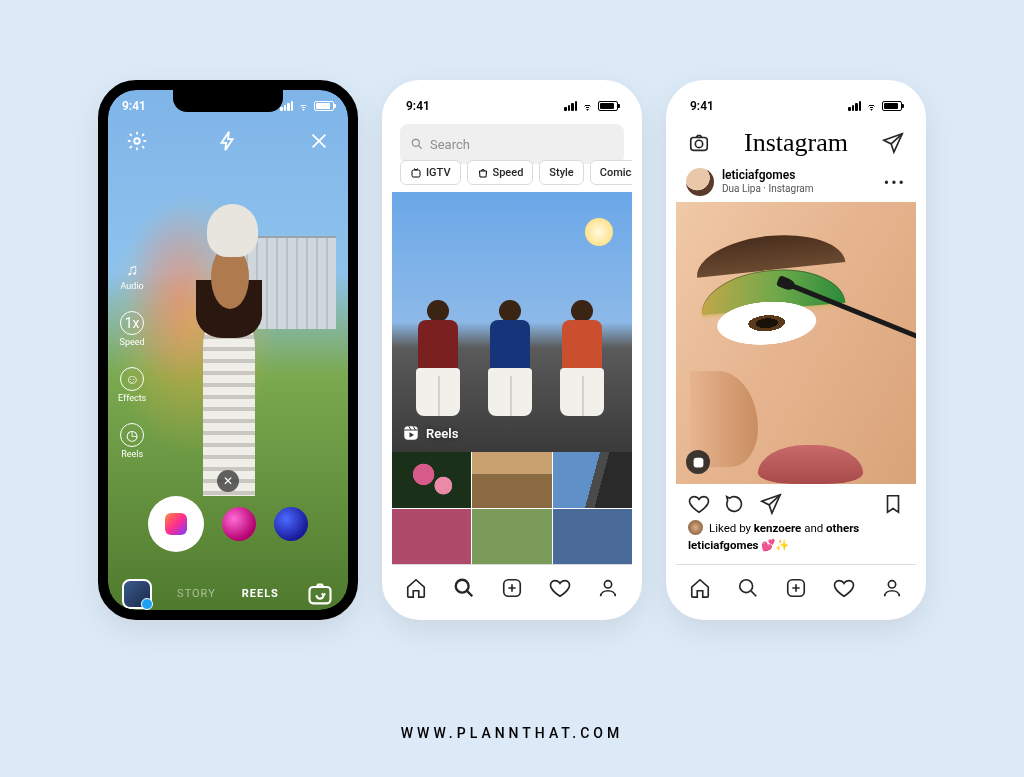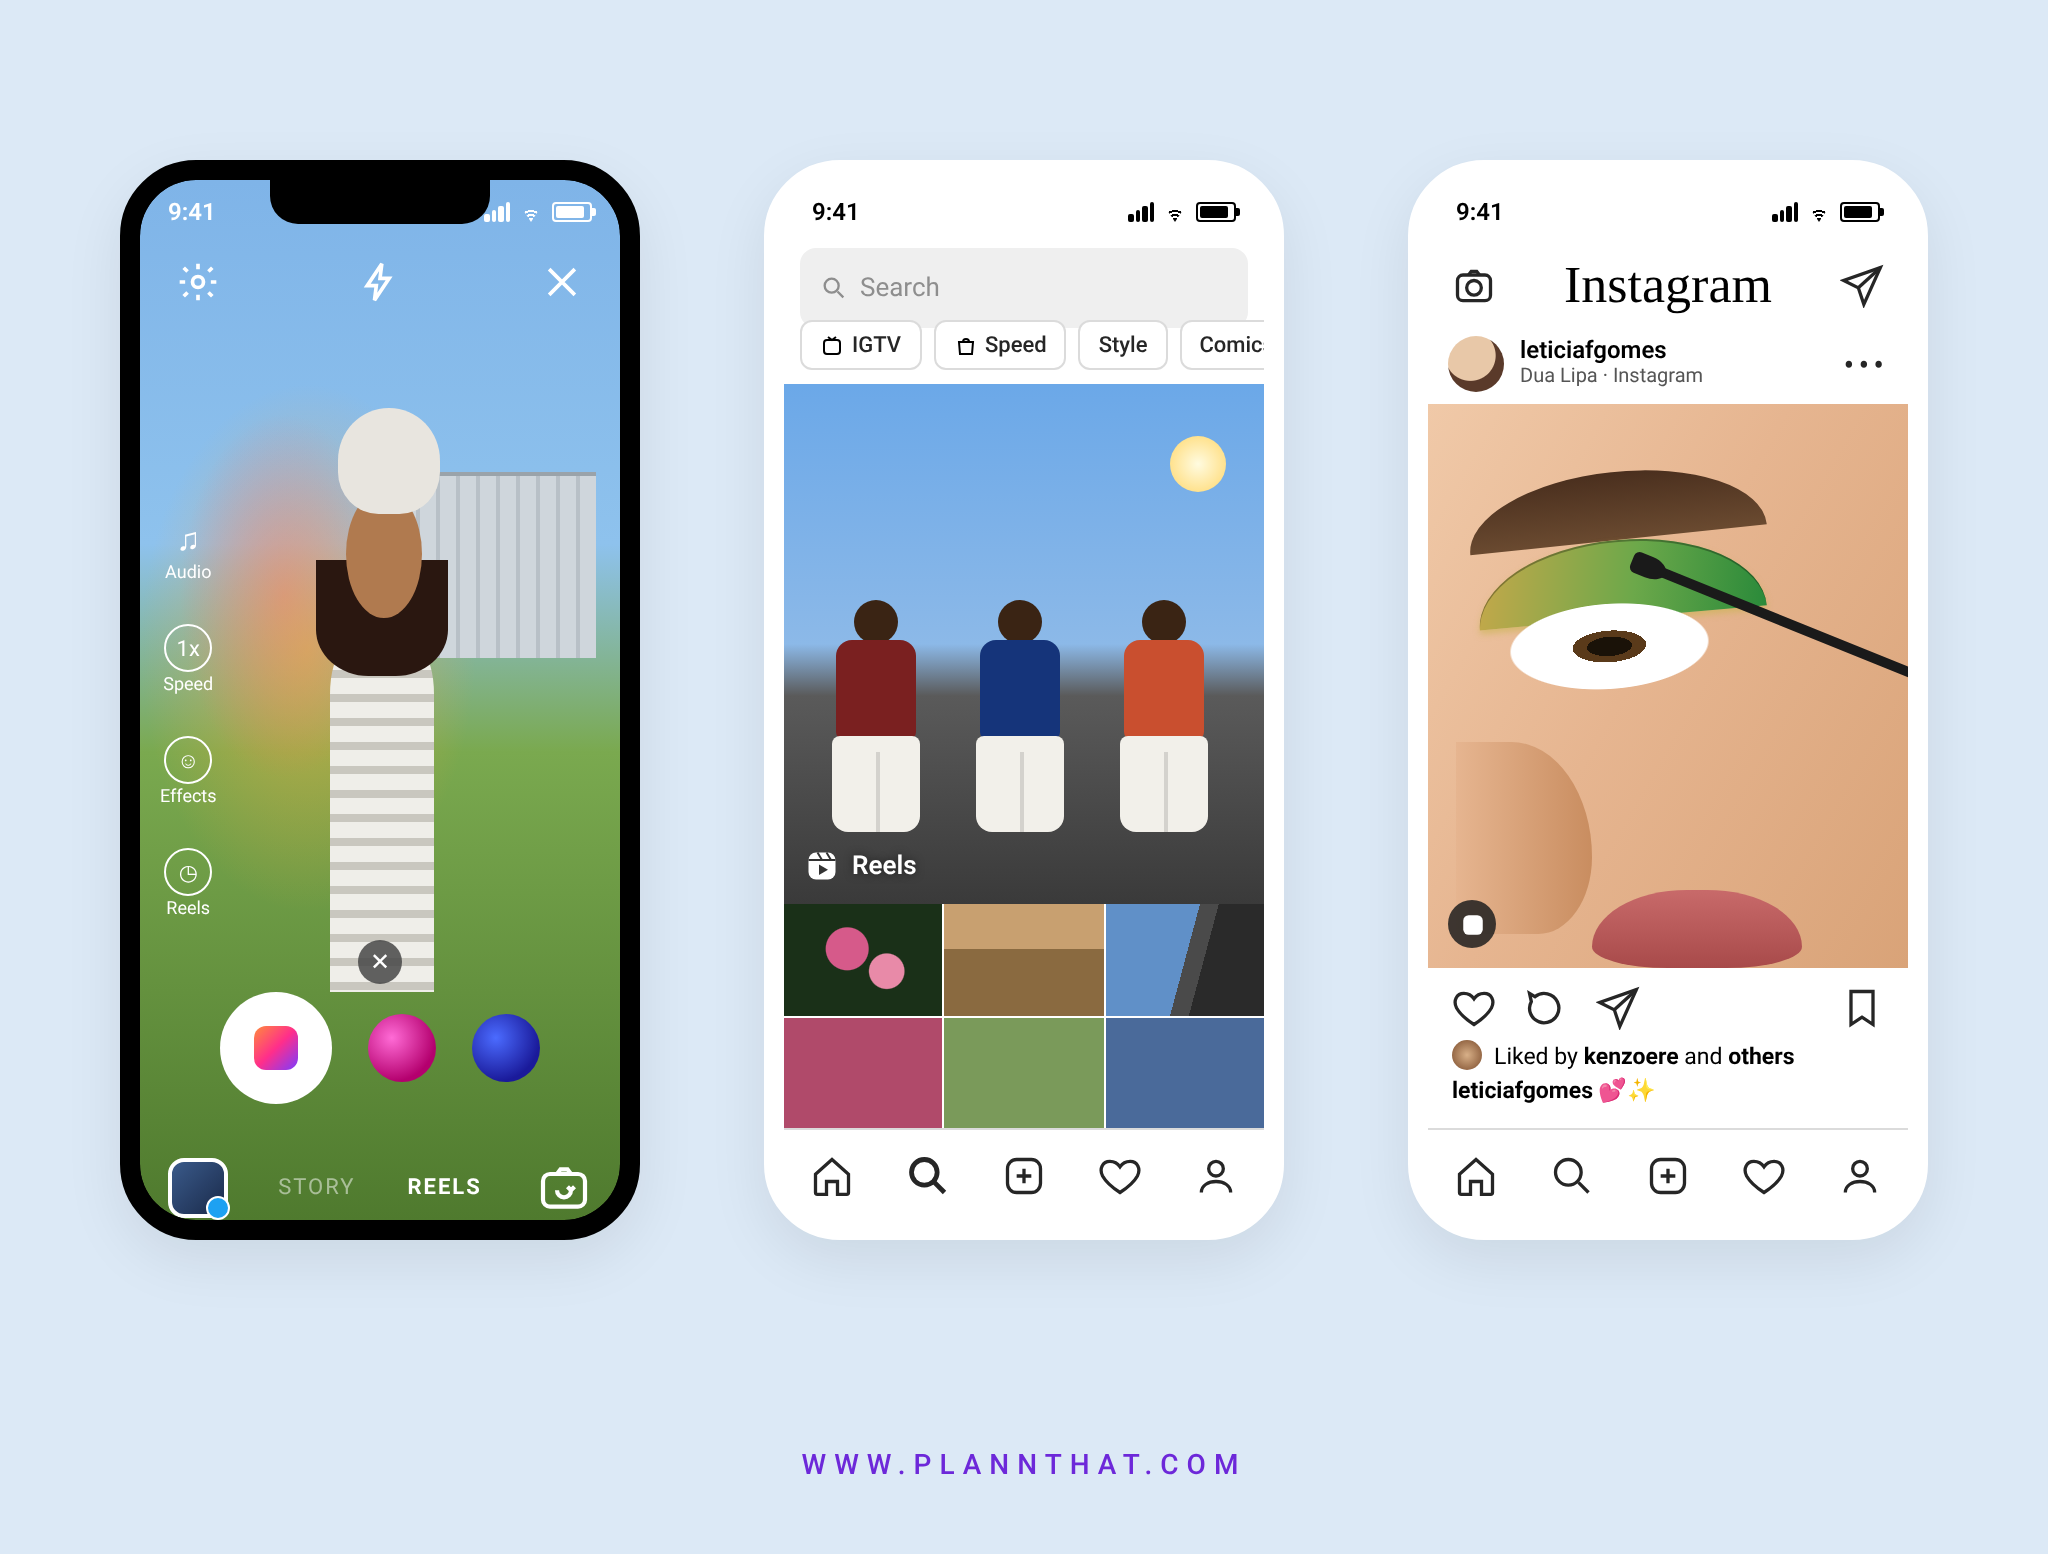--- a/index.html
+++ b/index.html
@@ -9,21 +9,21 @@
     width: 1024px;
     height: 777px;
     position: relative;
     display: flex;
     flex-direction: column;
     align-items: center;
     padding-top: 80px;
   }
   .phones {
     display: flex;
-    gap: 62px;
+    gap: 24px;
     justify-content: space-between;
   }
   .phone {
     width: 260px;
     height: 540px;
     border-radius: 38px;
     position: relative;
     overflow: hidden;
     box-shadow: 0 10px 30px rgba(0,0,0,.08);
   }
@@ -80,21 +80,21 @@
     background:#2a1710;}
   .p1-body{position:absolute;top:42%;left:26%;width:50%;height:58%;
     background:repeating-linear-gradient(#efeee9 0 8px,#c9c7bf 8px 12px);border-radius:12% 12% 0 0;}
 
   .p1-top{position:absolute;top:40px;left:0;right:0;display:flex;justify-content:space-between;padding:0 18px;z-index:30;}
   .ico-w{color:#fff; width:22px;height:22px;display:flex;align-items:center;justify-content:center;}
   .gear svg,.flash svg,.xmark svg{stroke:#fff;fill:none;stroke-width:2;}
 
   .p1-side{position:absolute;left:10px;top:170px;display:flex;flex-direction:column;gap:20px;color:#fff;font-size:9px;z-index:30;}
   .p1-side .itm{display:flex;flex-direction:column;align-items:center;gap:2px;}
-  .circ-ico{width:24px;height:24px;border:1.6px solid #fff;border-radius:50%;display:flex;align-items:center;justify-content:center;font-size:11px;}
+  .circ-ico{width:24px;height:24px;border:1.6px solid #fff;border-radius:50%;display:flex;align-items:center;justify-content:center;font-size:14px;}
   .music-ico{font-size:16px;}
 
   .p1-delete{position:absolute;bottom:118px;left:50%;transform:translateX(-50%);
     width:22px;height:22px;border-radius:50%;background:rgba(70,70,70,.85);color:#fff;
     display:flex;align-items:center;justify-content:center;font-size:12px;z-index:30;}
 
   .p1-shutter-row{position:absolute;bottom:58px;left:0;right:0;display:flex;justify-content:center;align-items:center;gap:18px;z-index:30;}
   .shutter{width:56px;height:56px;border-radius:50%;background:#fff;border:4px solid rgba(255,255,255,.5);
     display:flex;align-items:center;justify-content:center;}
   .shutter-inner{width:22px;height:22px;border-radius:6px;
@@ -184,21 +184,21 @@
   .p3-actions{position:absolute;top:396px;left:0;right:0;height:36px;display:flex;align-items:center;
     padding:0 12px;gap:14px;}
   .p3-actions svg{width:22px;height:22px;stroke:#262626;fill:none;stroke-width:1.8;}
   .bookmark{margin-left:auto;}
 
   .p3-likes{position:absolute;top:430px;left:12px;right:12px;font-size:11.5px;display:flex;align-items:center;gap:6px;}
   .like-av{width:15px;height:15px;border-radius:50%;background:radial-gradient(circle,#d8b088,#7a4a2a);}
   .p3-caption{position:absolute;top:448px;left:12px;font-size:11.5px;}
 
   .footer{position:absolute;bottom:36px;left:0;right:0;text-align:center;
-    color:#6d28d9;letter-spacing:4px;font-size:14px;font-weight:500;}
+    color:#000000;letter-spacing:4px;font-size:14px;font-weight:500;}
 
   svg{display:block;}
 </style>
 </head>
 <body>
 
 <div class="phones">
 
   <div class="phone black">
     <div class="notch"></div>

